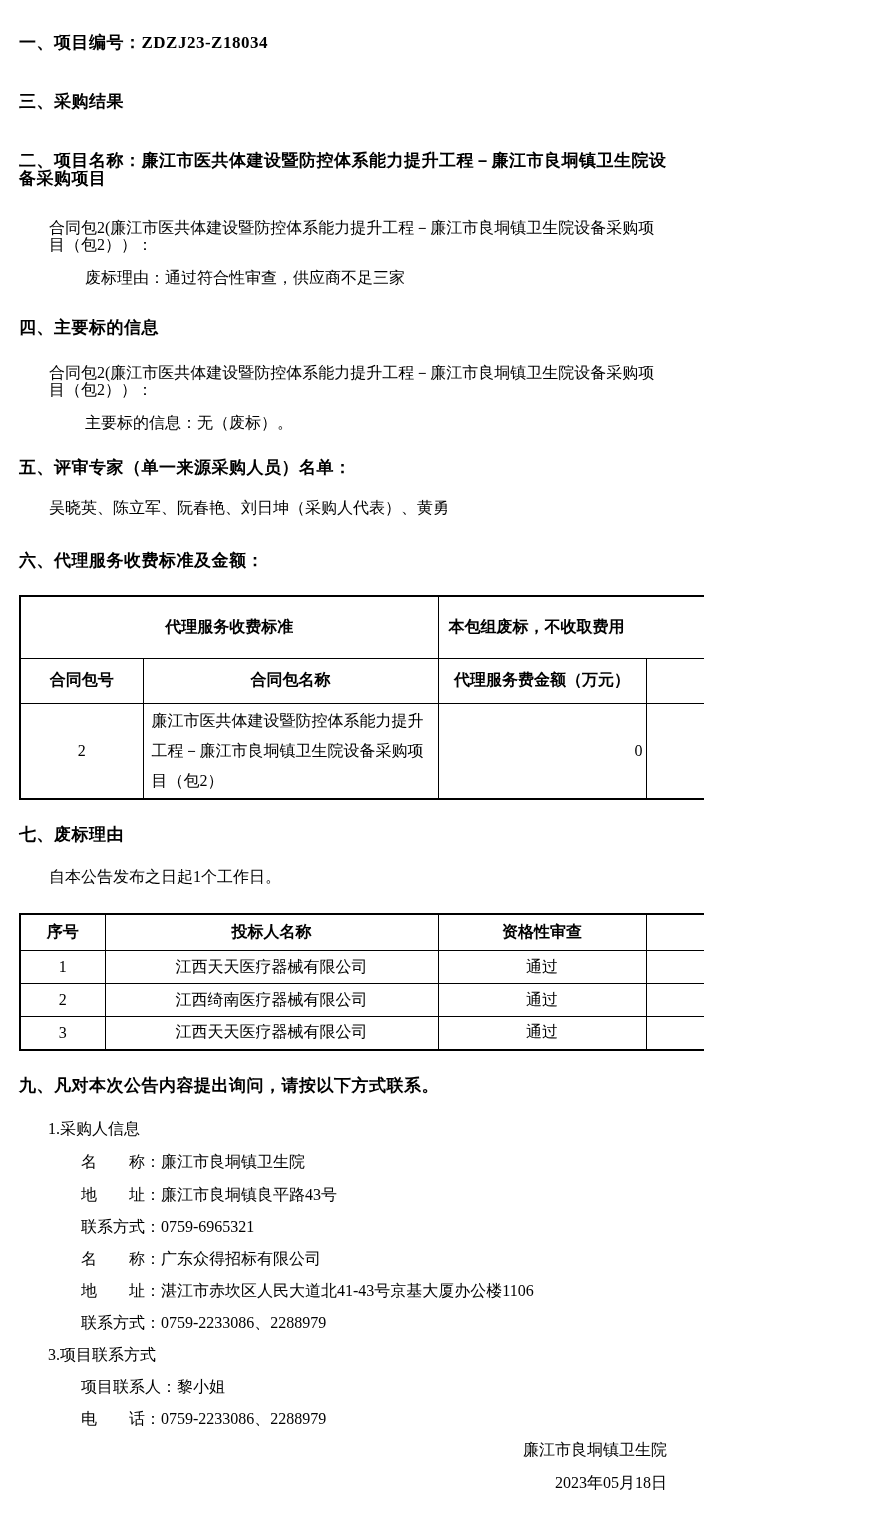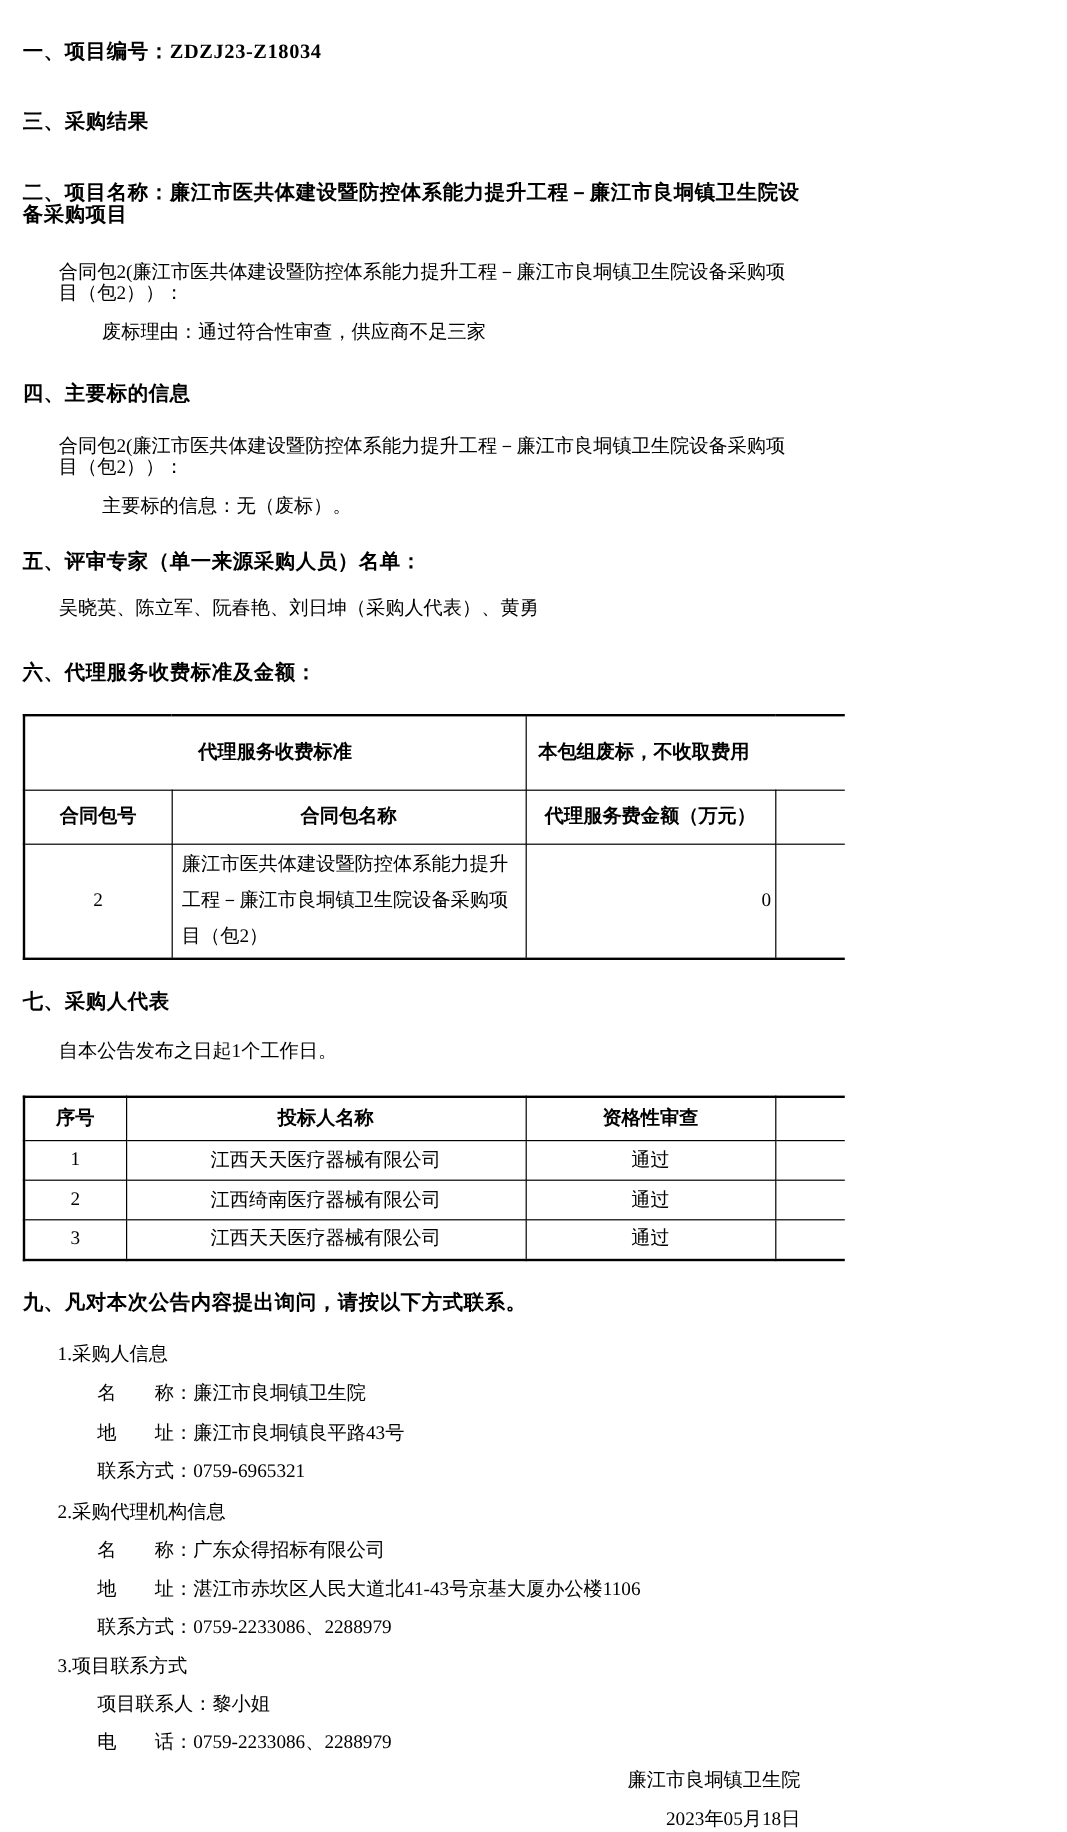--- a/index.html
+++ b/index.html
@@ -86,21 +86,21 @@
     </tr>
     <tr class="r3">
       <td>2</td>
       <td class="pkg-name-cell">廉江市医共体建设暨防控体系能力提升工程－廉江市良垌镇卫生院设备采购项目（包2）</td>
       <td class="amount-cell">0</td>
       <td>无</td>
     </tr>
   </tbody>
     </table>
 
-  <div class="sec-heading" style="margin-top:26px">七、采购人代表</div>
+  <div class="sec-heading" style="margin-top:26px">七、废标理由</div>
   <div class="body-line indent-1" style="margin-top:24px">自本公告发布之日起1个工作日。</div>
 
 
   <table id="review-table">
     <colgroup>
         <col style="width:85px">
         <col style="width:333px">
         <col style="width:208px">
         <col style="width:207px">
       </colgroup>
@@ -132,21 +132,20 @@
   </tbody>
     </table>
 
   <div class="sec-heading" style="margin-top:26px">九、凡对本次公告内容提出询问，请按以下方式联系。</div>
 
   <div class="body-line contact-title" style="margin-top:25px">1.采购人信息</div>
   <div class="body-line contact-line" style="margin-top:16px">名　　称：廉江市良垌镇卫生院</div>
   <div class="body-line contact-line" style="margin-top:16px">地　　址：廉江市良垌镇良平路43号</div>
   <div class="body-line contact-line" style="margin-top:15px">联系方式：0759-6965321</div>
 
-  <div class="body-line contact-title" style="margin-top:17px">2.采购代理机构信息</div>
   <div class="body-line contact-line" style="margin-top:15px">名　　称：广东众得招标有限公司</div>
   <div class="body-line contact-line" style="margin-top:15px">地　　址：湛江市赤坎区人民大道北41-43号京基大厦办公楼1106</div>
   <div class="body-line contact-line" style="margin-top:15px">联系方式：0759-2233086、2288979</div>
 
   <div class="body-line contact-title" style="margin-top:15px">3.项目联系方式</div>
   <div class="body-line contact-line" style="margin-top:15px">项目联系人：黎小姐</div>
   <div class="body-line contact-line" style="margin-top:15px">电　　话：0759-2233086、2288979</div>
 
   <div class="footer-line" style="margin-top:14px">廉江市良垌镇卫生院</div>
   <div class="footer-line" style="margin-top:16px">2023年05月18日</div>

